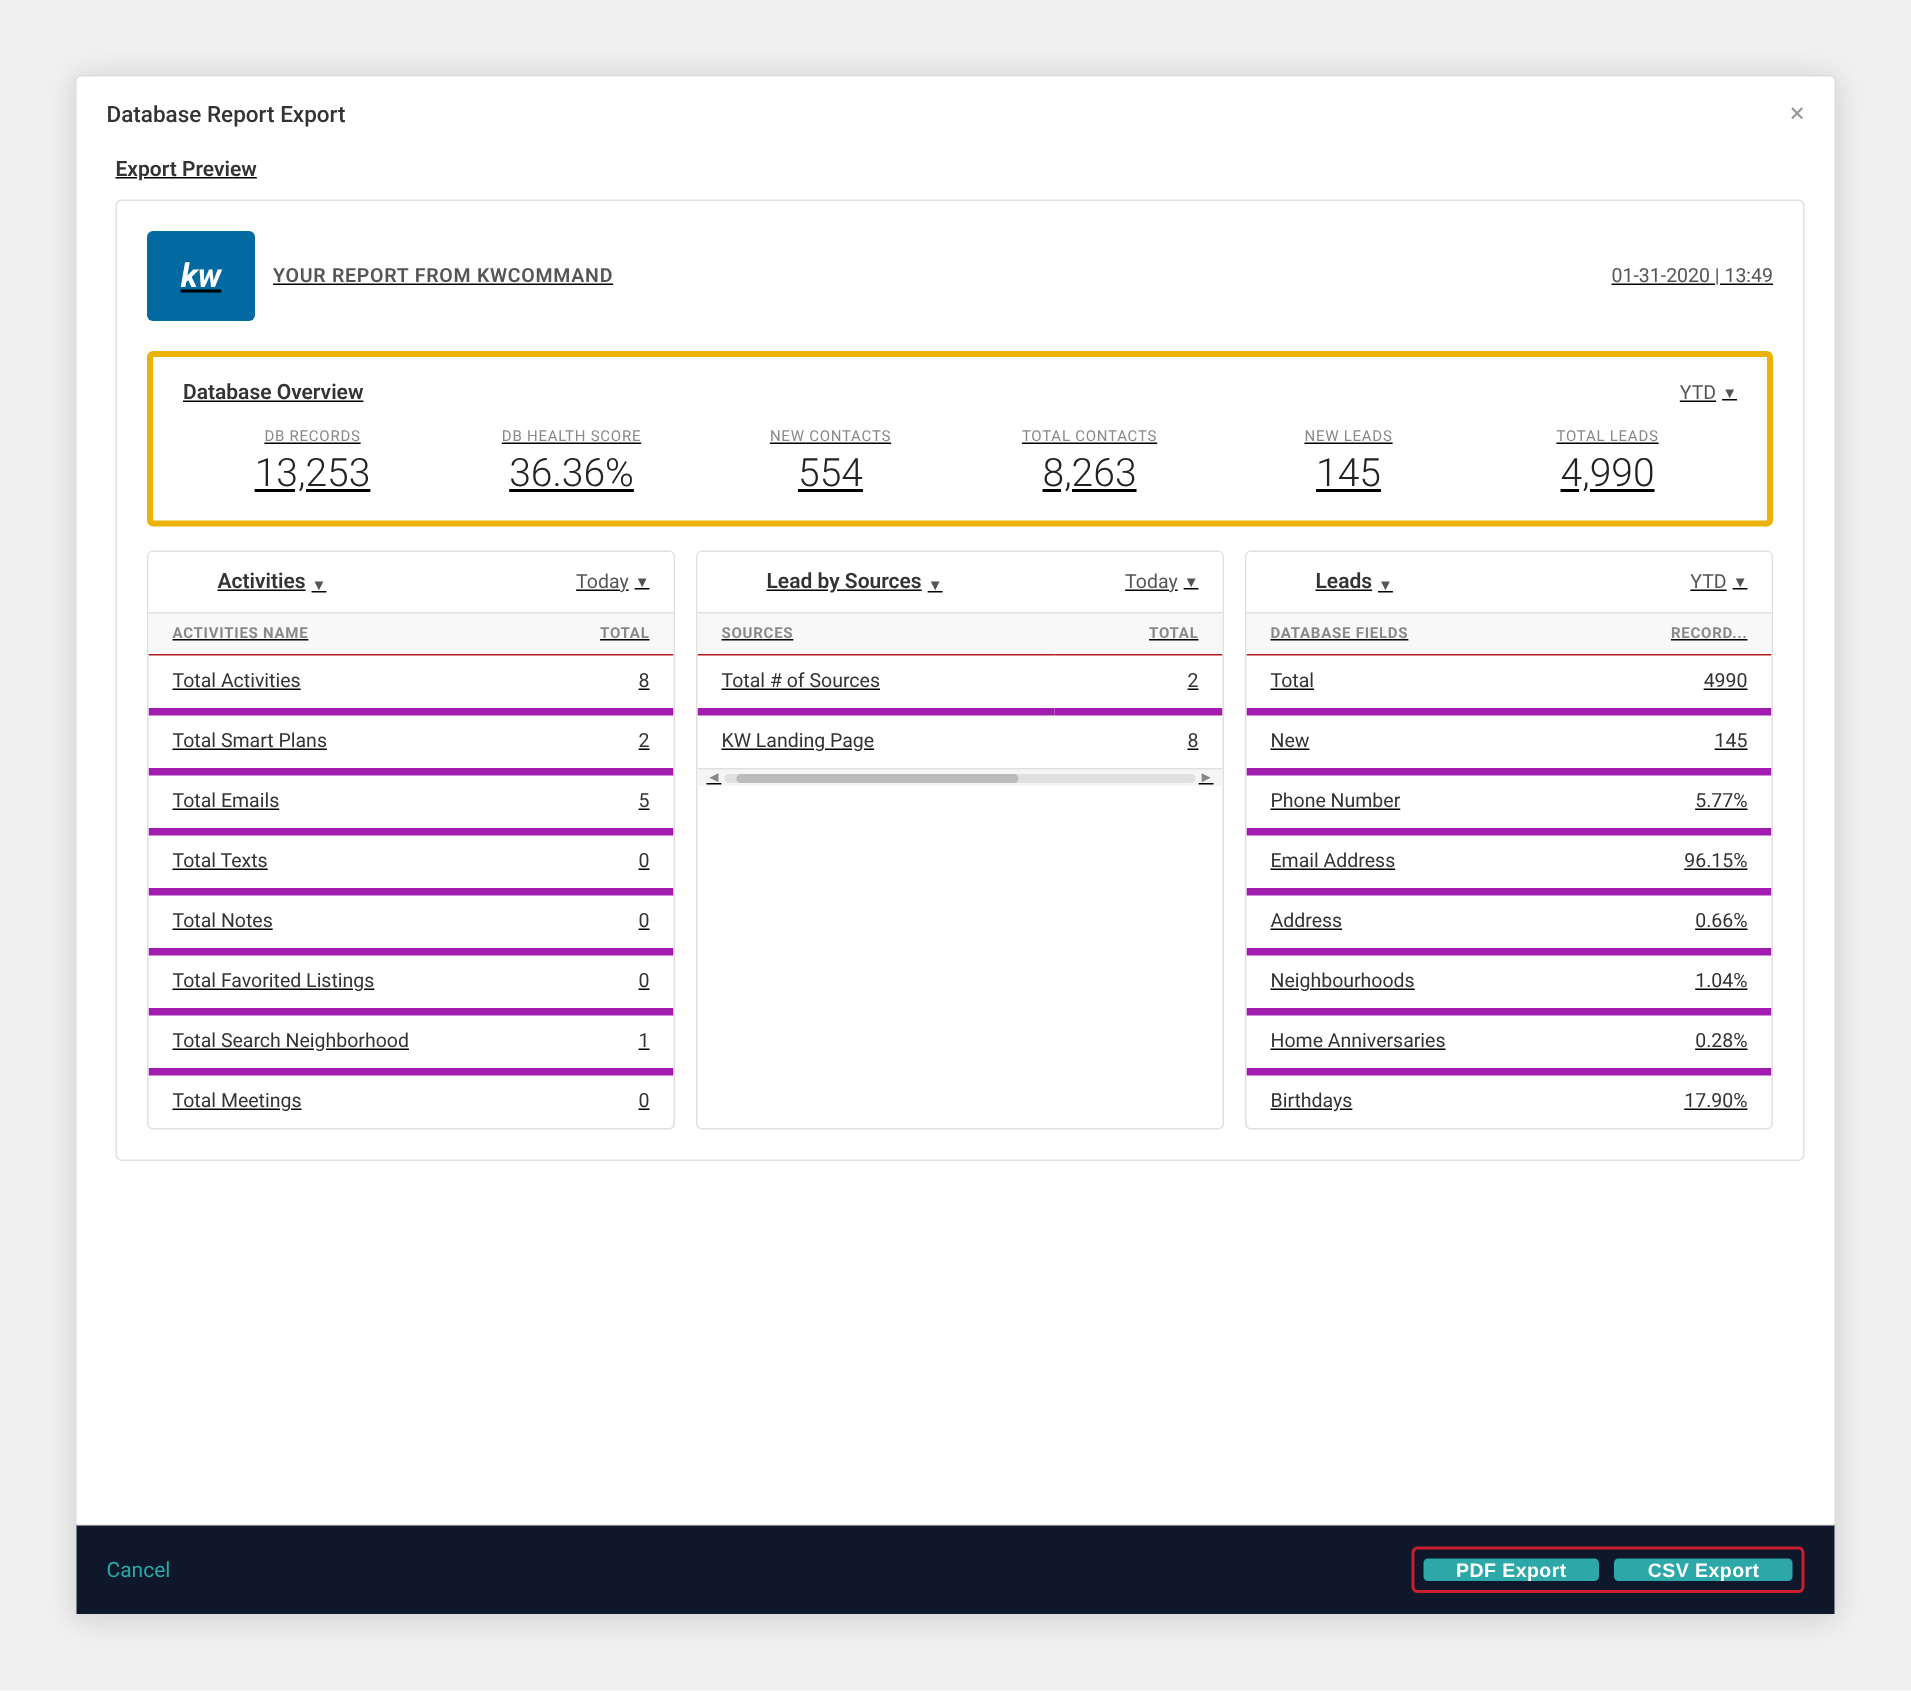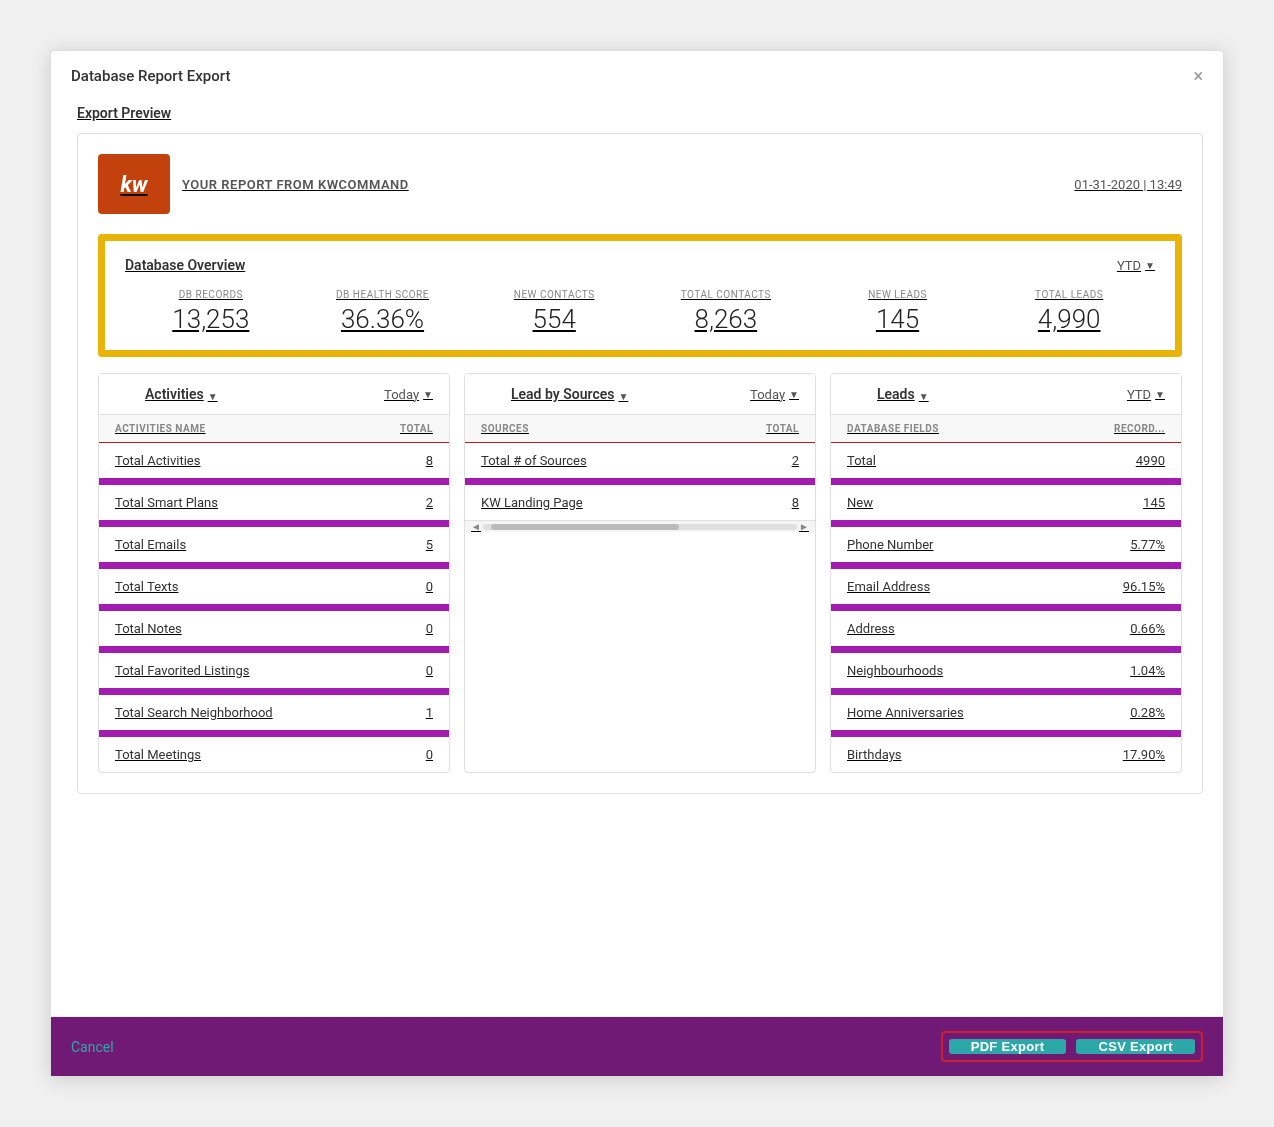--- a/index.html
+++ b/index.html
@@ -64,21 +64,21 @@
       justify-content: space-between;
       align-items: center;
       margin-bottom: 20px;
     }
     .kw-logo {
       display: flex;
       align-items: center;
       gap: 12px;
     }
     .kw-badge {
-      background: #c2410c;
+      background: #0369a1;
       color: white;
       font-size: 22px;
       font-weight: bold;
       width: 72px;
       height: 60px;
       display: flex;
       align-items: center;
       justify-content: center;
       border-radius: 4px;
       font-style: italic;
@@ -88,21 +88,21 @@
       font-weight: 600;
       color: #555;
       letter-spacing: 0.5px;
     }
     .report-datetime {
       font-size: 13px;
       color: #555;
     }
     
     .db-overview {
-      border: 7px solid #eab308;
+      border: 4px solid #eab308;
       border-radius: 4px;
       padding: 16px 20px;
       margin-bottom: 16px;
     }
     .db-overview-header {
       display: flex;
       justify-content: space-between;
       align-items: center;
       margin-bottom: 16px;
     }
@@ -196,21 +196,21 @@
       border-top: 1px solid #e0e0e0;
       border-bottom: 1px solid #b91c1c;
     }
     .panel-table thead th.right {
       text-align: right;
     }
     .panel-table tbody td {
       padding: 10px 16px;
       font-size: 13px;
       color: #333;
-      border-bottom: 7px solid #a21caf;
+      border-bottom: 5px solid #a21caf;
     }
     .panel-table tbody td.right {
       text-align: right;
     }
     .panel-table tbody tr:last-child td {
       border-bottom: none;
     }
     
     .scroll-indicator {
       height: 12px;
@@ -242,21 +242,21 @@
       cursor: pointer;
       padding: 0 2px;
     }
     
     .modal-footer {
       padding: 14px 20px;
       display: flex;
       justify-content: space-between;
       align-items: center;
       border-top: 1px solid #eee;
-      background: #701a75;
+      background: #0f172a;
     }
     .cancel-link {
       color: #2da8a8;
       font-size: 14px;
       cursor: pointer;
       text-decoration: none;
     }
     .footer-buttons {
       display: flex;
       gap: 10px;

